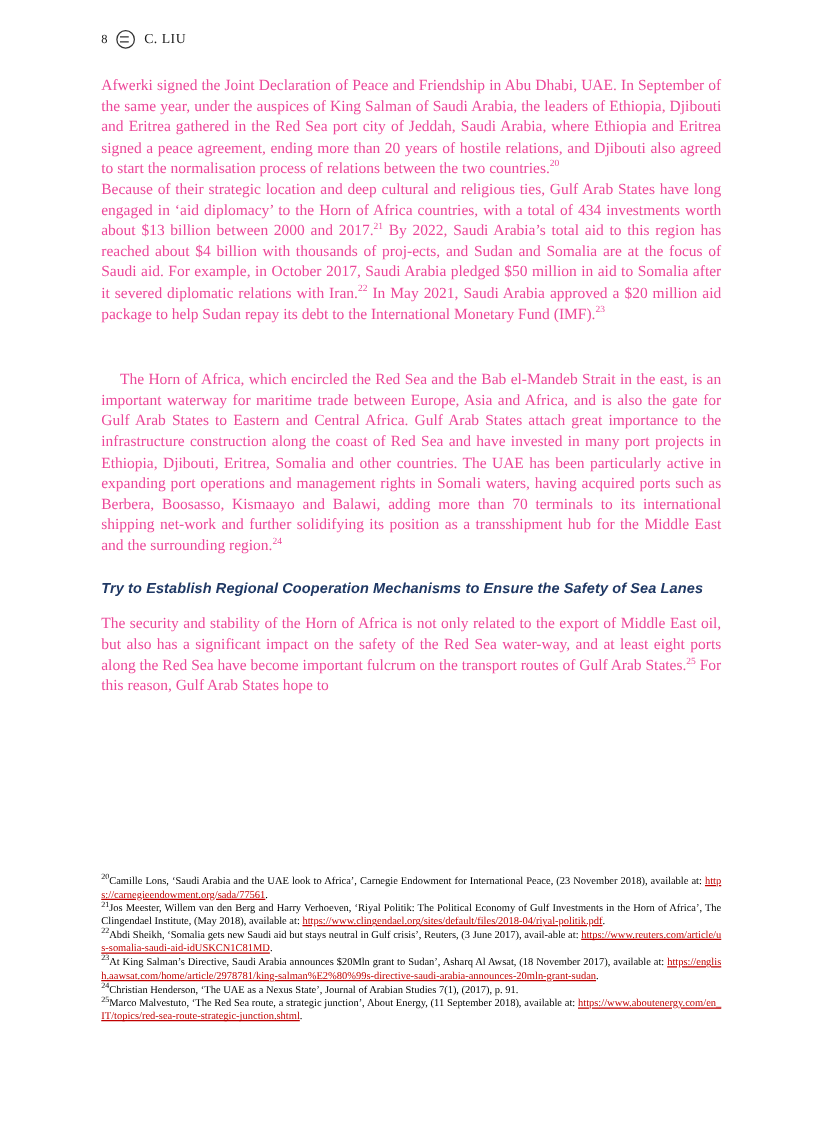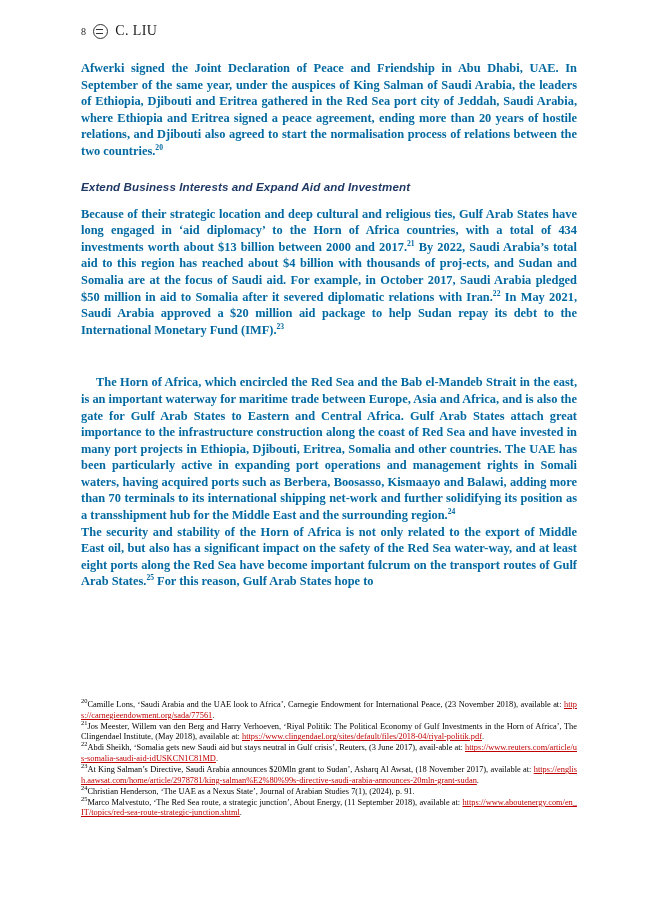--- a/index.html
+++ b/index.html
@@ -50,32 +50,31 @@
     content: "";
     position: absolute;
     left: 2px;
     top: 4.5px;
     width: 7px;
     height: 3px;
     border-top: 1px solid #333;
     border-bottom: 1px solid #333;
   }
   .runhead .author {
-    font-size: 14px;
+    font-size: 11px;
     font-variant: small-caps;
     letter-spacing: 0.4px;
   }
   p.body {
     font-size: 12.4px;
     line-height: 16.6px;
     text-align: justify;
     margin: 0 0 0 0;
-    color: #0369a1;
+    color: #ec4899;
     hyphens: auto;
-    font-weight: bold;
   }
   p.indent {
     text-indent: 15px;
     margin-top: 36px;
   }
   h2.head {
     font-family: "Liberation Sans", sans-serif;
     font-size: 11.6px;
     font-style: italic;
     font-weight: bold;
@@ -126,41 +125,41 @@
   <div class="content">
 
     <div class="runhead">
       <span class="pageno">8</span>
       <span class="mark"></span>
       <span class="author">C. LIU</span>
     </div>
 
     <p class="body"><span>Afwerki signed the Joint Declaration of Peace and Friendship in Abu Dhabi, UAE. In September of the same year, under the auspices of King Salman of Saudi Arabia, the leaders of Ethiopia, Djibouti and Eritrea gathered in the Red Sea port city of Jeddah, Saudi Arabia, where Ethiopia and Eritrea signed a peace agreement, ending more than 20 years of hostile relations, and Djibouti also agreed to start the normalisation process of relations between the two countries.</span><sup>20</sup></p>
 
-    <h2 class="head">Extend Business Interests and Expand Aid and Investment</h2>
 
     <p class="body"><span>Because of their strategic location and deep cultural and religious ties, Gulf Arab States have long engaged in ‘aid diplomacy’ to the Horn of Africa countries, with a total of 434 investments worth about $13 billion between 2000 and 2017.</span><sup>21</sup><span> By 2022, Saudi Arabia’s total aid to this region has reached about $4 billion with thousands of proj-ects, and Sudan and Somalia are at the focus of Saudi aid. For example, in October 2017, Saudi Arabia pledged $50 million in aid to Somalia after it severed diplomatic relations with Iran.</span><sup>22</sup><span> In May 2021, Saudi Arabia approved a $20 million aid package to help Sudan repay its debt to the International Monetary Fund (IMF).</span><sup>23</sup></p>
 
     <p class="body indent"><span>The Horn of Africa, which encircled the Red Sea and the Bab el-Mandeb Strait in the east, is an important waterway for maritime trade between Europe, Asia and Africa, and is also the gate for Gulf Arab States to Eastern and Central Africa. Gulf Arab States attach great importance to the infrastructure construction along the coast of Red Sea and have invested in many port projects in Ethiopia, Djibouti, Eritrea, Somalia and other countries. The UAE has been particularly active in expanding port operations and management rights in Somali waters, having acquired ports such as Berbera, Boosasso, Kismaayo and Balawi, adding more than 70 terminals to its international shipping net-work and further solidifying its position as a transshipment hub for the Middle East and the surrounding region.</span><sup>24</sup></p>
 
+    <h2 class="head">Try to Establish Regional Cooperation Mechanisms to Ensure the Safety of Sea Lanes</h2>
 
     <p class="body"><span>The security and stability of the Horn of Africa is not only related to the export of Middle East oil, but also has a significant impact on the safety of the Red Sea water-way, and at least eight ports along the Red Sea have become important fulcrum on the transport routes of Gulf Arab States.</span><sup>25</sup><span> For this reason, Gulf Arab States hope to</span></p>
 
   </div>
 
   <div class="notes">
     <div class="rule"></div>
 
     <p class="note"><sup>20</sup><span>Camille Lons, ‘Saudi Arabia and the UAE look to Africa’, Carnegie Endowment for International Peace, (23 November 2018), available at: </span><span class="link">https://carnegieendowment.org/sada/77561</span><span>.</span></p>
 
     <p class="note"><sup>21</sup><span>Jos Meester, Willem van den Berg and Harry Verhoeven, ‘Riyal Politik: The Political Economy of Gulf Investments in the Horn of Africa’, The Clingendael Institute, (May 2018), available at: </span><span class="link">https://www.clingendael.org/sites/default/files/2018-04/riyal-politik.pdf</span><span>.</span></p>
 
     <p class="note"><sup>22</sup><span>Abdi Sheikh, ‘Somalia gets new Saudi aid but stays neutral in Gulf crisis’, Reuters, (3 June 2017), avail-able at: </span><span class="link">https://www.reuters.com/article/us-somalia-saudi-aid-idUSKCN1C81MD</span><span>.</span></p>
 
     <p class="note"><sup>23</sup><span>At King Salman’s Directive, Saudi Arabia announces $20Mln grant to Sudan’, Asharq Al Awsat, (18 November 2017), available at:  </span><span class="link">https://english.aawsat.com/home/article/2978781/king-salman%E2%80%99s-directive-saudi-arabia-announces-20mln-grant-sudan</span><span>.</span></p>
 
-    <p class="note"><sup>24</sup><span>Christian Henderson, ‘The UAE as a Nexus State’, Journal of Arabian Studies 7(1), (2024), p. 91.</span><span class="link"></span><span></span></p>
+    <p class="note"><sup>24</sup><span>Christian Henderson, ‘The UAE as a Nexus State’, Journal of Arabian Studies 7(1), (2017), p. 91.</span><span class="link"></span><span></span></p>
 
     <p class="note"><sup>25</sup><span>Marco Malvestuto, ‘The Red Sea route, a strategic junction’, About Energy, (11 September 2018), available at: </span><span class="link">https://www.aboutenergy.com/en_IT/topics/red-sea-route-strategic-junction.shtml</span><span>.</span></p>
 
   </div>
 
 </div>
 
 </body></html>

